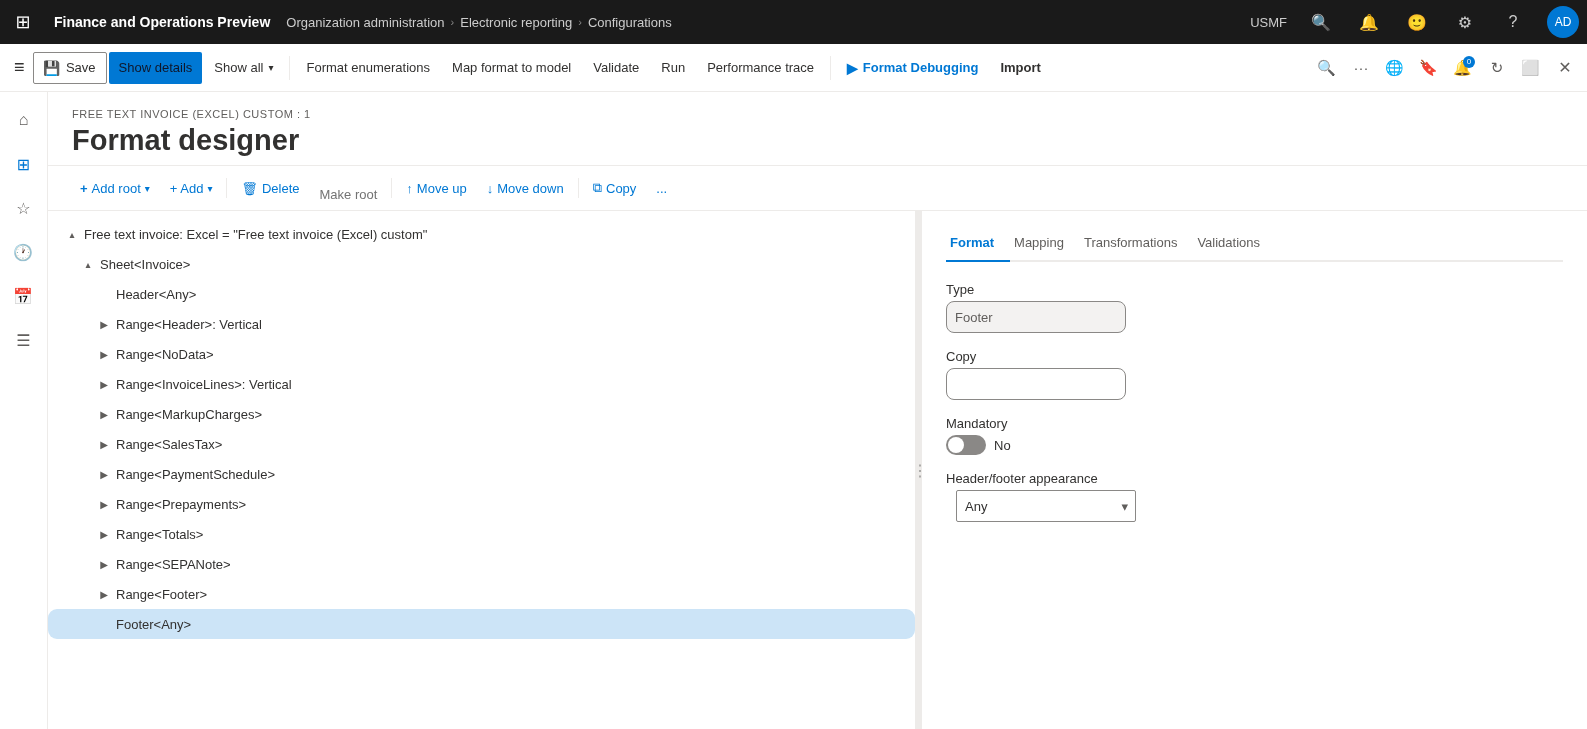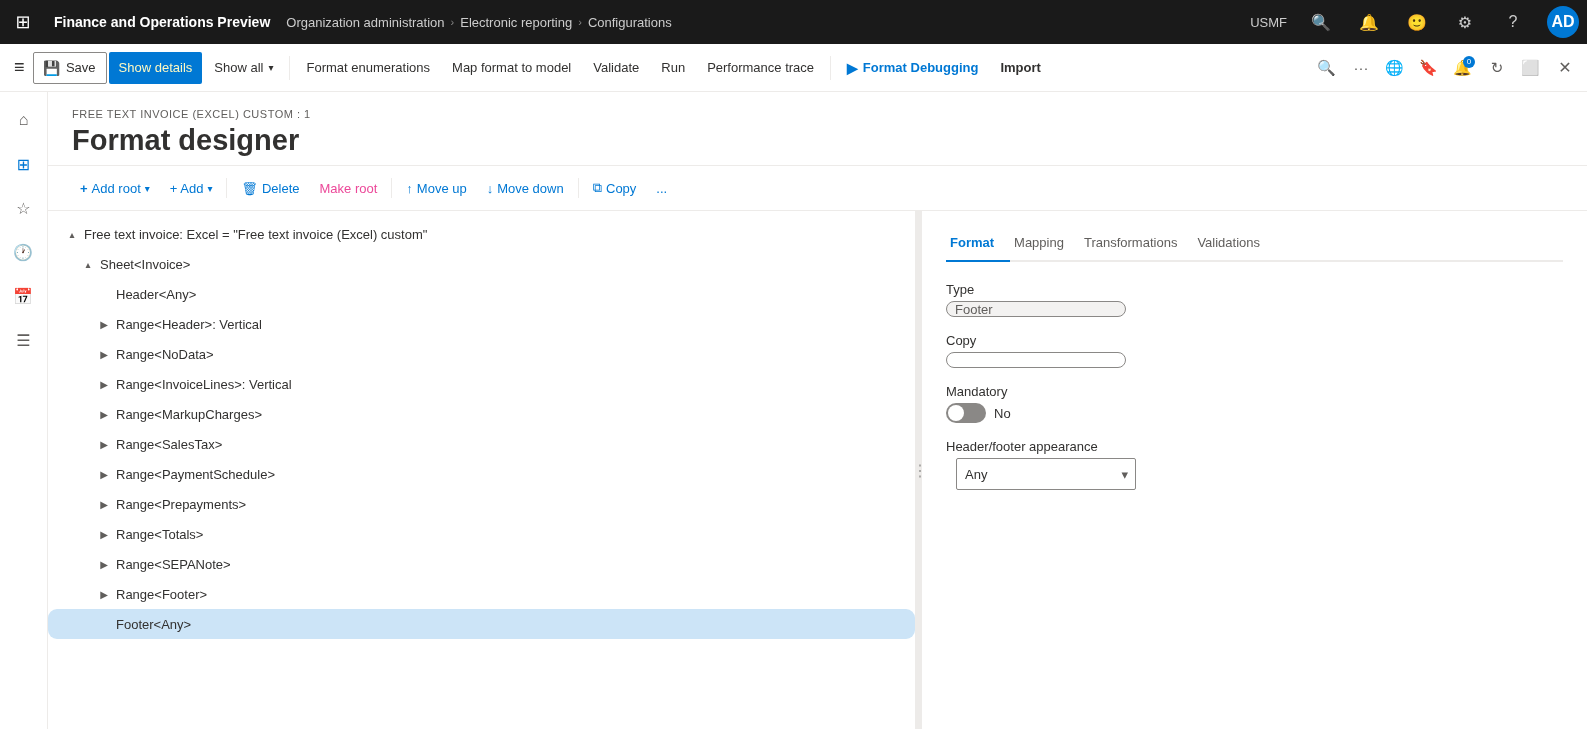--- a/index.html
+++ b/index.html
@@ -40,21 +40,21 @@
     }
     .top-nav-right .icon-btn {
       width: 28px; height: 28px;
       display: flex; align-items: center; justify-content: center;
       cursor: pointer; color: #ccc; font-size: 16px; border-radius: 2px;
     }
     .avatar-btn {
       width: 32px; height: 32px; border-radius: 50%;
       background: #0078d4; color: #fff;
       display: flex; align-items: center; justify-content: center;
-      font-weight: 700; font-size: 16px; cursor: pointer;
+      font-weight: 400; font-size: 12px; cursor: pointer;
     }
     .usmf-label { color: #ccc; font-size: 13px; }
 
     
     .toolbar {
       background: #fff;
       border-bottom: 1px solid #edebe9;
       height: 48px;
       display: flex;
       align-items: center;
@@ -68,21 +68,21 @@
       background: transparent;
       color: #323130;
       font-size: 13px;
       cursor: pointer;
       display: flex; align-items: center; gap: 5px;
       border-radius: 2px;
       white-space: nowrap;
     }
     .toolbar-btn.primary {
       background: #0078d4;
-      color: #fef9c3;
+      color: #0f172a;
     }
     .toolbar-btn.save-btn {
       border: 1px solid #8a8886;
       background: #fff;
       color: #323130;
     }
     .toolbar-divider {
       width: 1px; height: 24px; background: #edebe9; margin: 0 4px;
     }
 
@@ -151,21 +151,21 @@
       padding: 0 8px;
       border: none;
       background: transparent;
       color: #0078d4;
       font-size: 13px;
       cursor: pointer;
       display: flex; align-items: center; gap: 4px;
       border-radius: 2px;
       white-space: nowrap;
     }
-    .fmt-btn.disabled { color: #ec4899; cursor: default; }
+    .fmt-btn.disabled { color: #737373; cursor: default; align-items: flex-end; }
     .fmt-btn .plus { color: #0078d4; font-weight: 600; }
     .fmt-divider {
       width: 1px; height: 20px; background: #edebe9; margin: 0 2px;
     }
 
     
     .split-panel {
       display: flex;
       flex: 1;
       overflow: hidden;
@@ -234,21 +234,21 @@
       margin-bottom: 16px;
     }
     .field-label {
       font-size: 13px;
       color: #323130;
       margin-bottom: 4px;
       display: block;
     }
     .field-input {
       width: 180px;
-      height: 16px;
+      height: 32px;
       border: 1px solid #8a8886;
       padding: 0 8px;
       font-size: 13px;
       color: #323130;
       background: #fff;
       border-radius: 8px;
     }
     .field-input.readonly { background: #f3f2f1; color: #605e5c; }
 
     .field-select {

